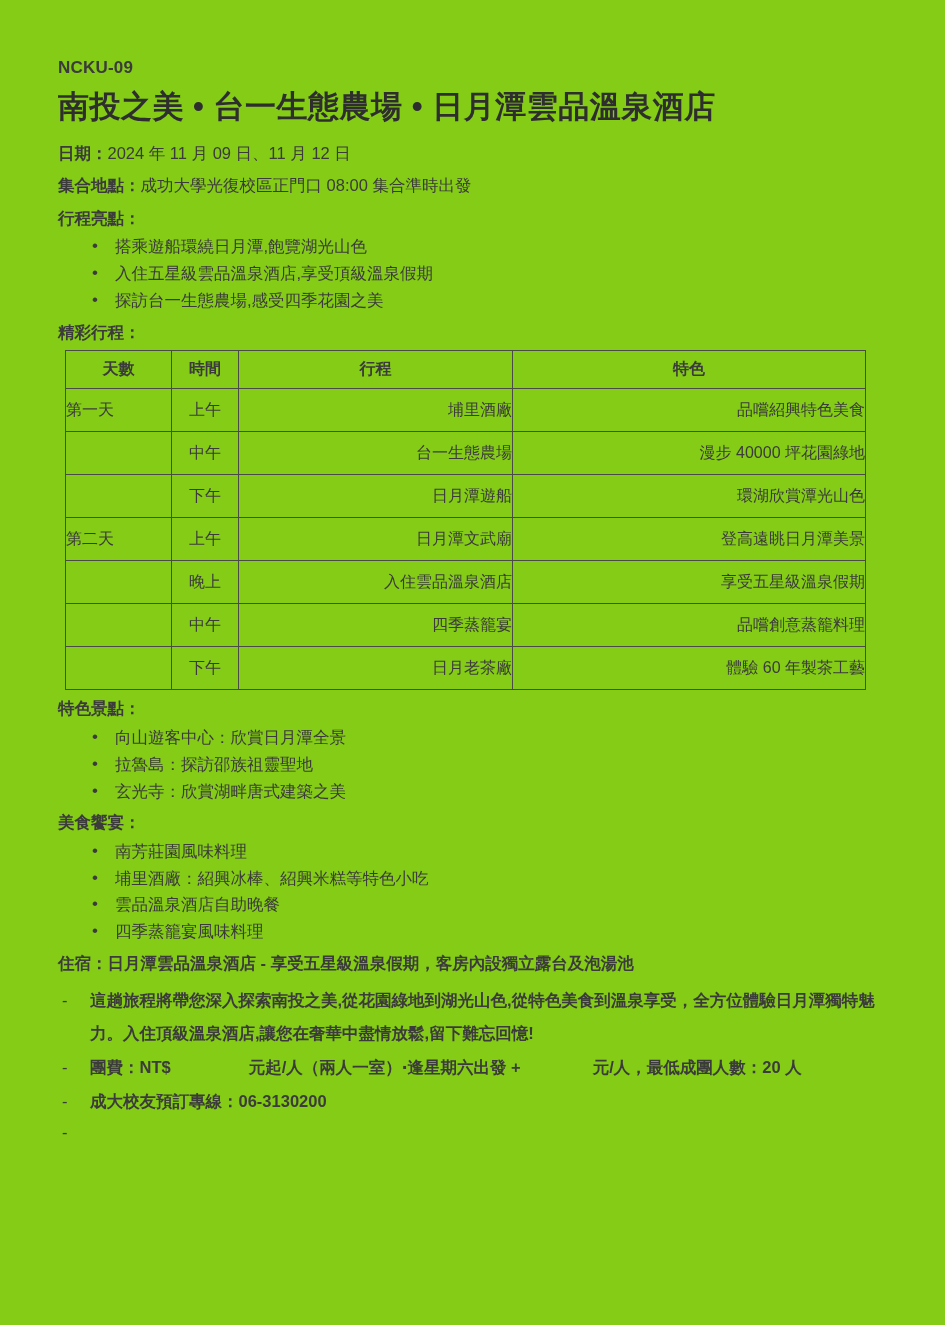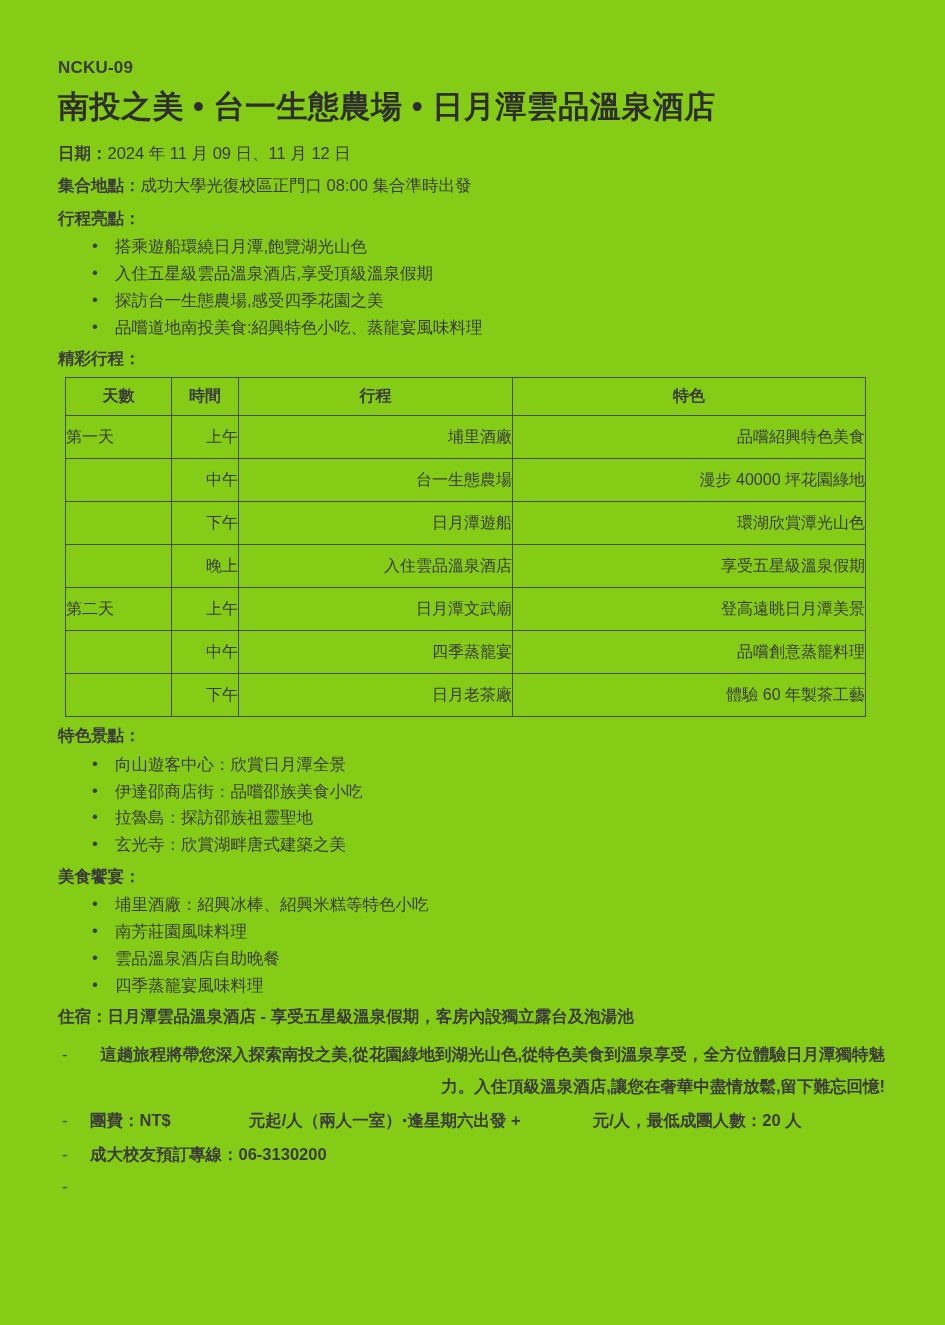--- a/index.html
+++ b/index.html
@@ -105,21 +105,21 @@
     vertical-align: middle;
   }
   table.itinerary th {
     font-weight: 700;
     text-align: center;
     height: 37px;
   }
   table.itinerary td.c-day {
   }
   table.itinerary td.c-time {
-    text-align: right;
+    text-align: center;
   }
   table.itinerary td.c-place,
   table.itinerary td.c-feature {
     text-align: right;
     padding-left: 6px;
   }
   col.w-day { width: 106px; }
   col.w-time { width: 67px; }
   col.w-place { width: 274px; }
   col.w-feature { width: 353px; }
@@ -149,21 +149,20 @@
   ul.dashes li::before {
     content: "-";
     position: absolute;
     left: 4px;
     top: 0;
     font-weight: 400;
     color: #3b3b3b;
   }
   ul.dashes li.para {
     line-height: 1.95;
-    text-align: right;
   }
   ul.dashes li.blank {
     min-height: 20px;
     line-height: 1.6;
   }
   .gap-sm { display: inline-block; width: 78px; }
   .gap-md { display: inline-block; width: 72px; }
 </style>
 </head>
 <body>
@@ -180,21 +179,20 @@
 
   <p class="meta-line">
     <span class="lbl">集合地點：</span><span class="val">成功大學光復校區正門口 08:00 集合準時出發</span>
   </p>
 
   <div class="section-label">行程亮點：</div>
   <ul class="bullets">
     <li>搭乘遊船環繞日月潭,飽覽湖光山色</li>
     <li>入住五星級雲品溫泉酒店,享受頂級溫泉假期</li>
     <li>探訪台一生態農場,感受四季花園之美</li>
-    <li>品嚐道地南投美食:紹興特色小吃、蒸龍宴風味料理</li>
   </ul>
 
   <div class="section-label">精彩行程：</div>
 
   <table class="itinerary">
     <colgroup>
       <col class="w-day">
       <col class="w-time">
       <col class="w-place">
       <col class="w-feature">
@@ -220,58 +218,57 @@
         <td class="c-place">台一生態農場</td>
         <td class="c-feature">漫步 40000 坪花園綠地</td>
       </tr>
       <tr>
         <td class="c-day"></td>
         <td class="c-time">下午</td>
         <td class="c-place">日月潭遊船</td>
         <td class="c-feature">環湖欣賞潭光山色</td>
       </tr>
       <tr>
-        <td class="c-day"></td>
-        <td class="c-time">晚上</td>
-        <td class="c-place">入住雲品溫泉酒店</td>
-        <td class="c-feature">享受五星級溫泉假期</td>
-      </tr>
-      <tr>
         <td class="c-day">第二天</td>
         <td class="c-time">上午</td>
         <td class="c-place">日月潭文武廟</td>
         <td class="c-feature">登高遠眺日月潭美景</td>
       </tr>
       <tr>
         <td class="c-day"></td>
+        <td class="c-time">晚上</td>
+        <td class="c-place">入住雲品溫泉酒店</td>
+        <td class="c-feature">享受五星級溫泉假期</td>
+      </tr>
+      <tr>
+        <td class="c-day"></td>
         <td class="c-time">中午</td>
         <td class="c-place">四季蒸籠宴</td>
         <td class="c-feature">品嚐創意蒸籠料理</td>
       </tr>
       <tr>
         <td class="c-day"></td>
         <td class="c-time">下午</td>
         <td class="c-place">日月老茶廠</td>
         <td class="c-feature">體驗 60 年製茶工藝</td>
       </tr>
     </tbody>
   </table>
 
   <div class="section-label">特色景點：</div>
   <ul class="bullets">
     <li>向山遊客中心：欣賞日月潭全景</li>
-    <li>伊達邵商店街：品嚐邵族美食小吃</li>
     <li>拉魯島：探訪邵族祖靈聖地</li>
     <li>玄光寺：欣賞湖畔唐式建築之美</li>
   </ul>
 
   <div class="section-label">美食饗宴：</div>
   <ul class="bullets">
+    <li>南芳莊園風味料理</li>
     <li>埔里酒廠：紹興冰棒、紹興米糕等特色小吃</li>
-    <li>南芳莊園風味料理</li>
     <li>雲品溫泉酒店自助晚餐</li>
     <li>四季蒸籠宴風味料理</li>
   </ul>
 
   <div class="stay-line">住宿：日月潭雲品溫泉酒店 - 享受五星級溫泉假期，客房內設獨立露台及泡湯池</div>
 
   <ul class="dashes">
     <li class="para">這趟旅程將帶您深入探索南投之美,從花園綠地到湖光山色,從特色美食到溫泉享受，全方位體驗日月潭獨特魅力。入住頂級溫泉酒店,讓您在奢華中盡情放鬆,留下難忘回憶!</li>
     <li><span>團費：NT$</span><span class="gap-sm"></span><span>元起/人（兩人一室）‧逢星期六出發 +</span><span class="gap-md"></span><span>元/人，最低成團人數：20 人</span></li>
     <li>成大校友預訂專線：06-3130200</li>

